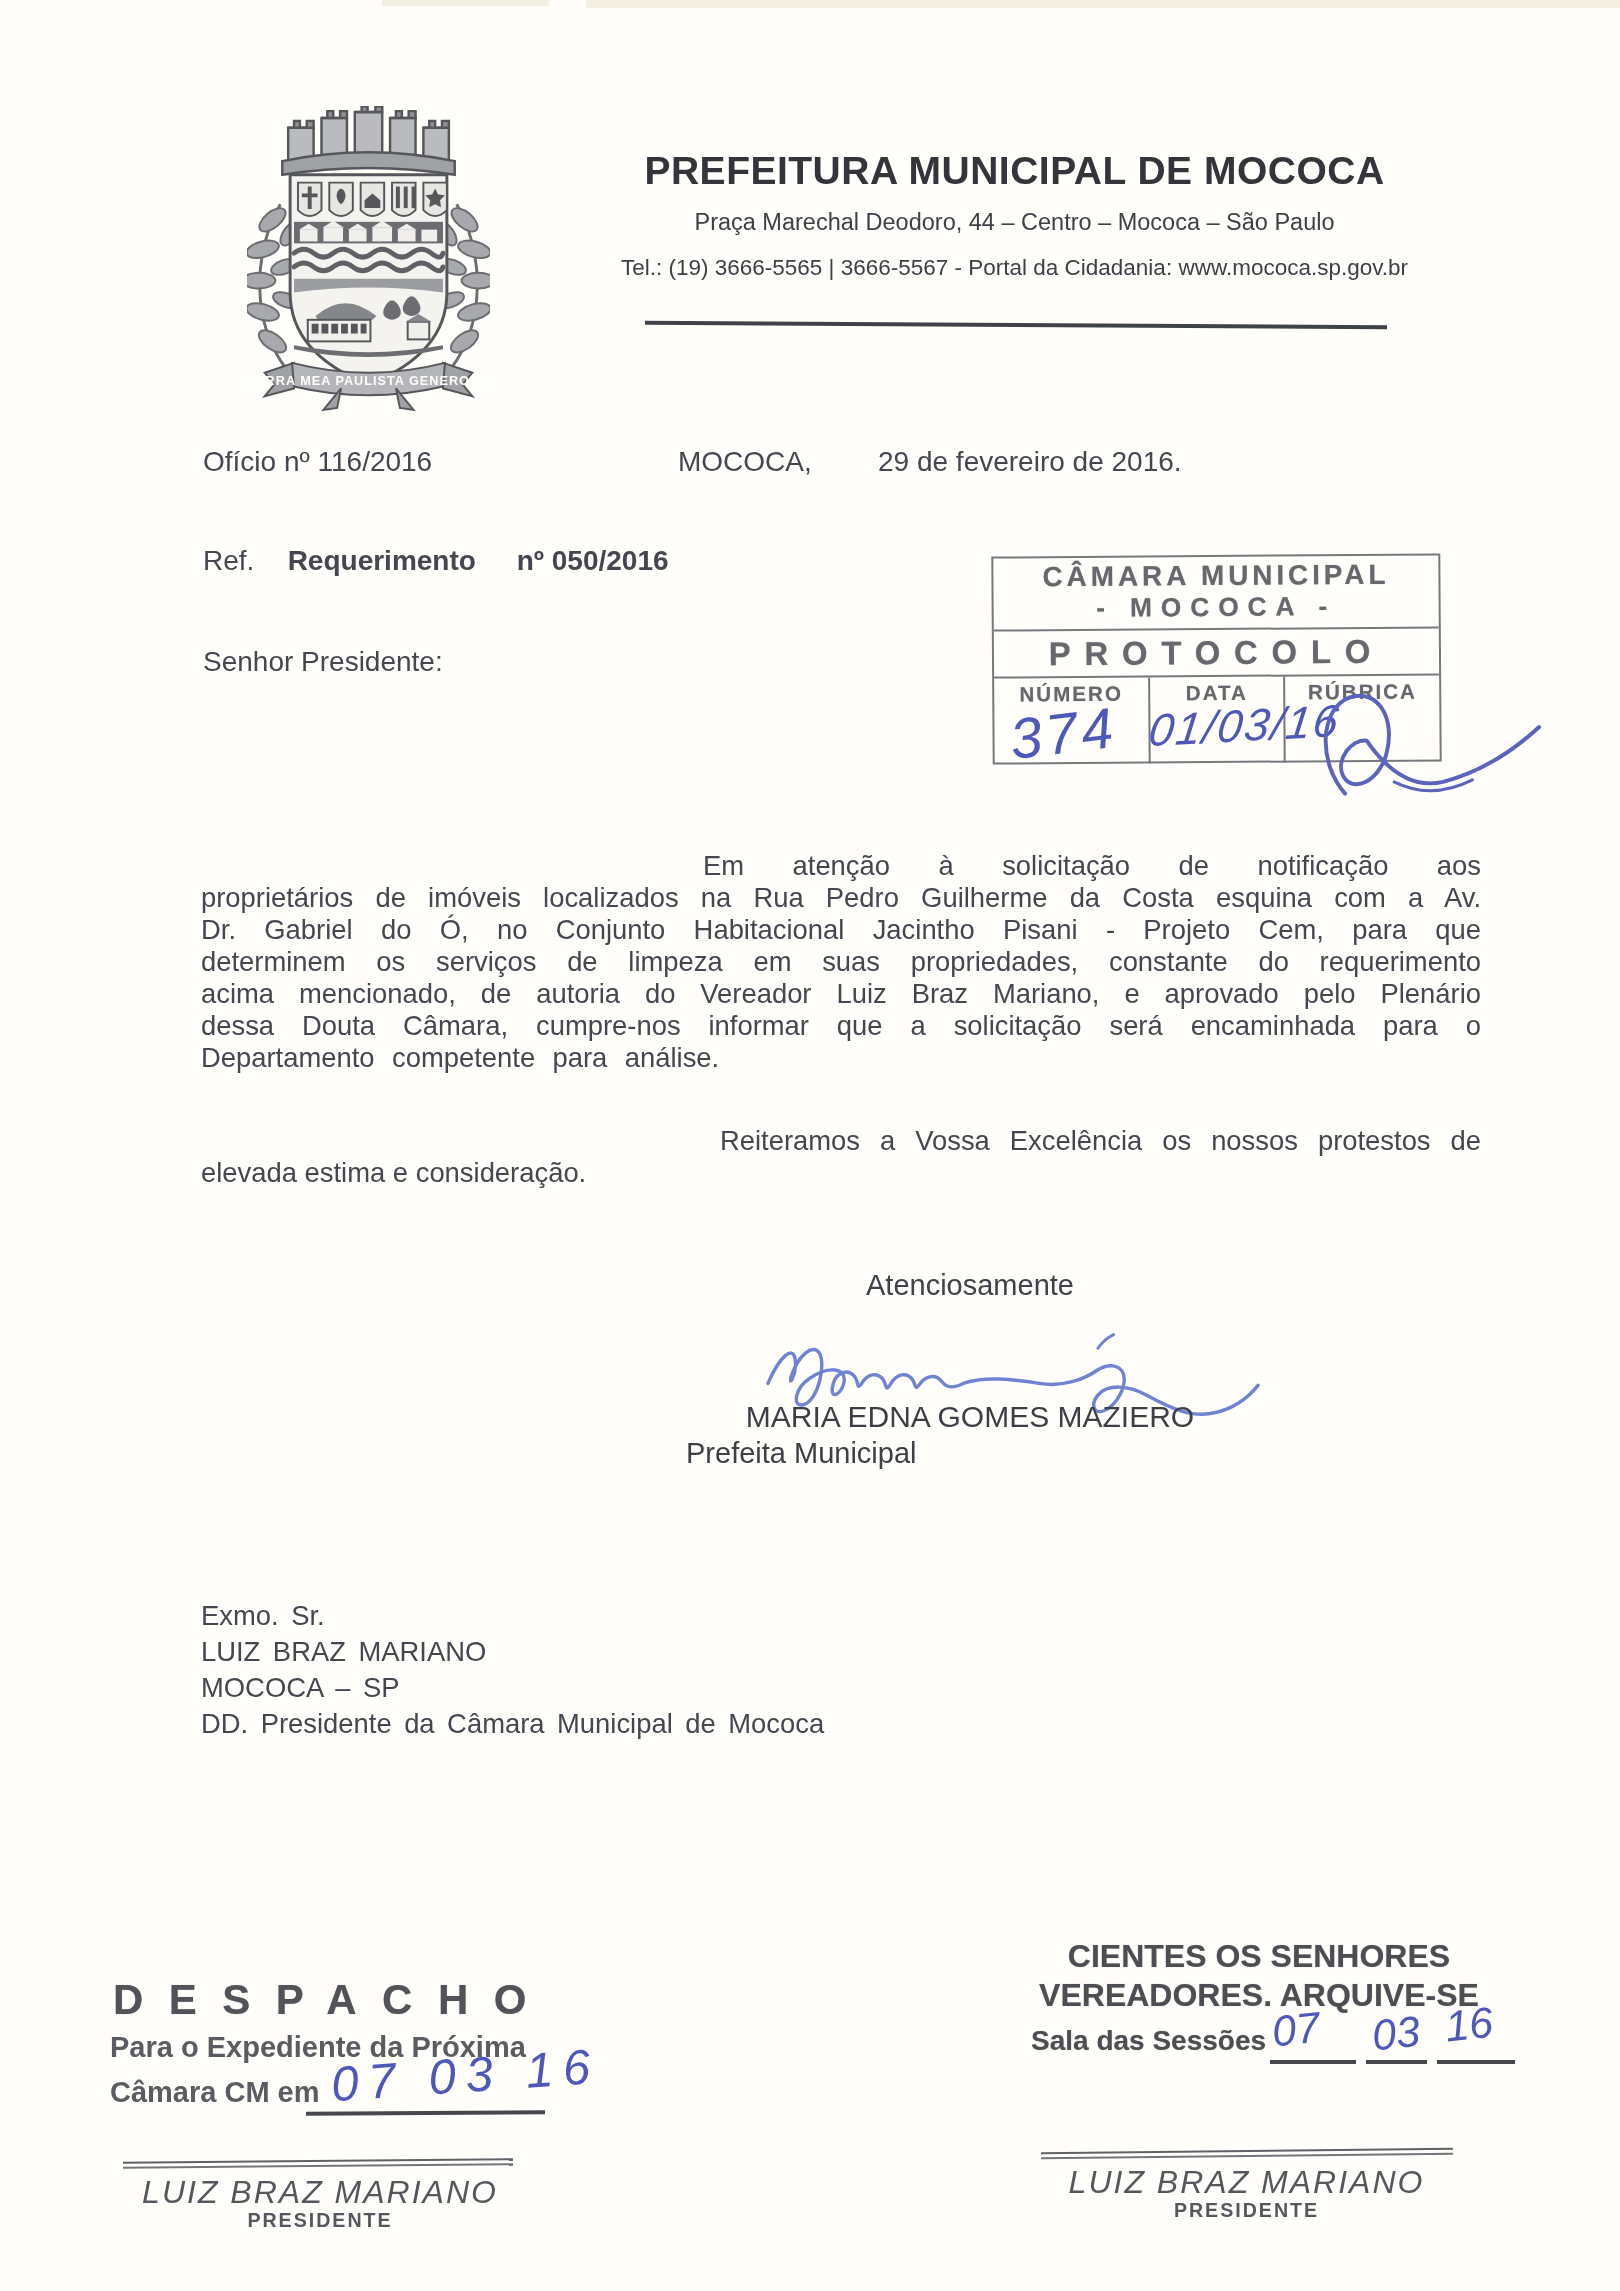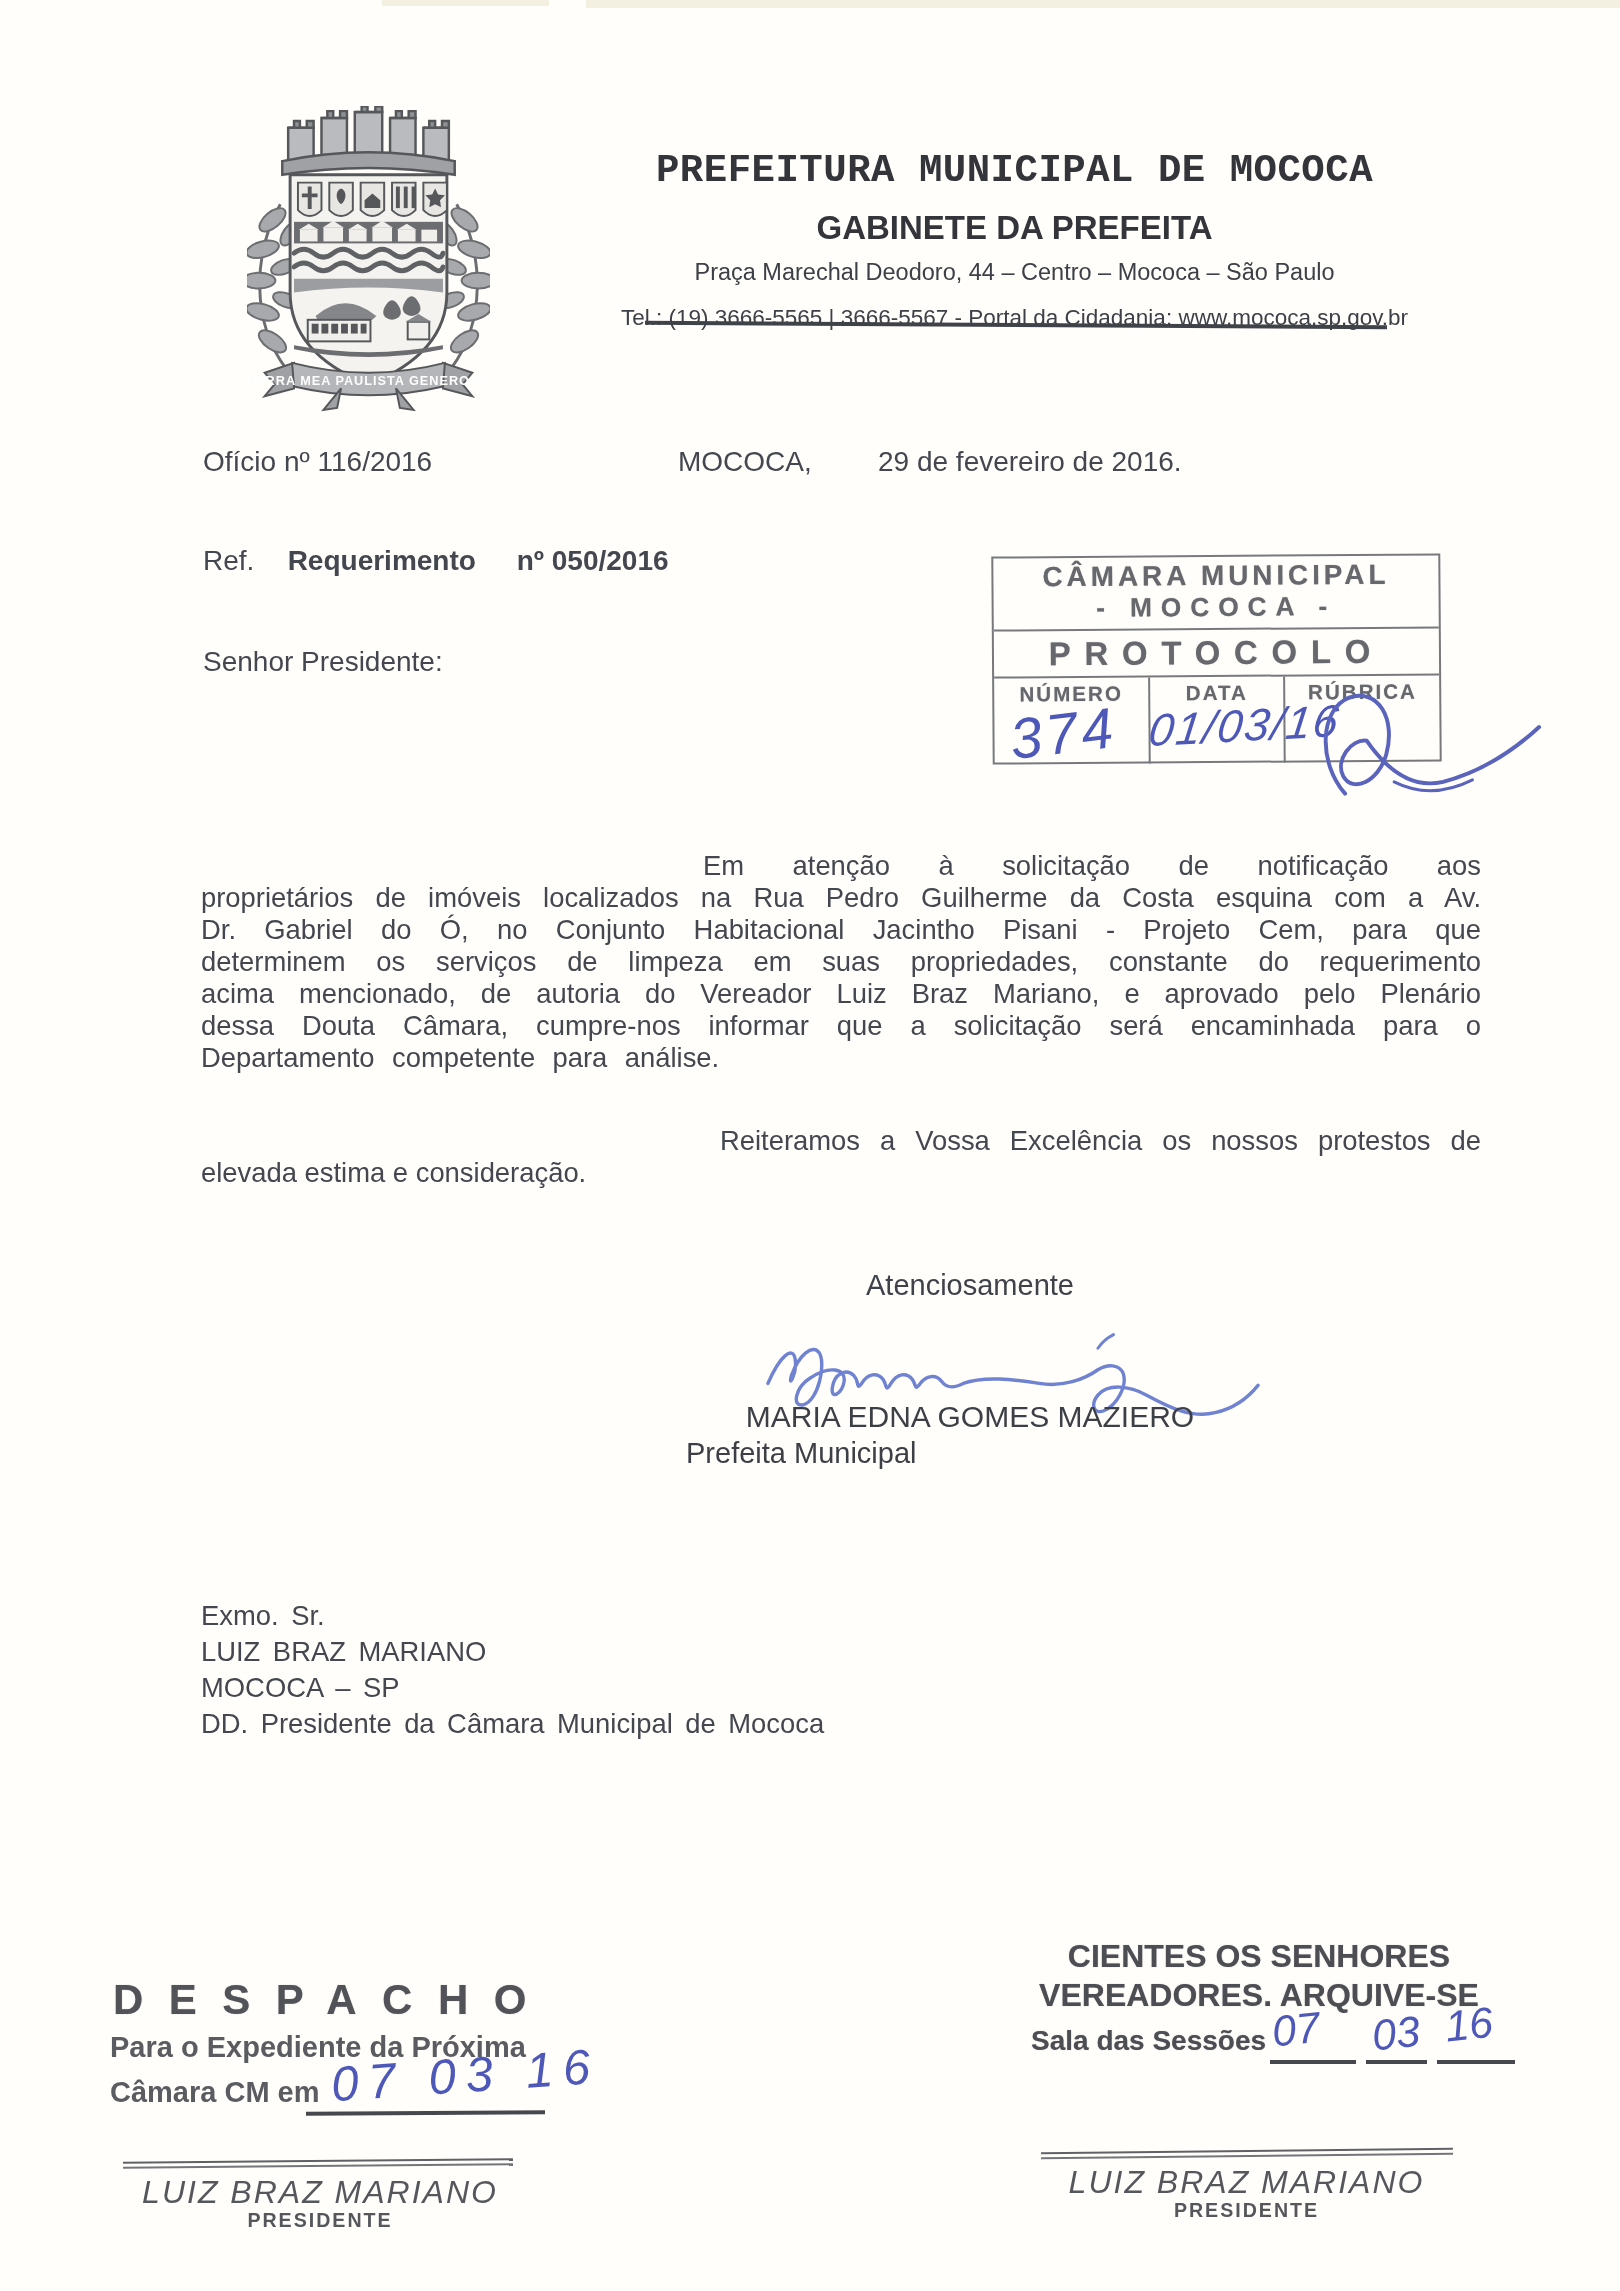--- a/index.html
+++ b/index.html
@@ -7,21 +7,21 @@
     position:relative; width:1620px; height:2292px; margin:0 auto;
     background:#fffefa; overflow:hidden;
     font-family:"Liberation Sans", sans-serif;
     color:var(--text_dark,#42454d);
   }
   .abs { position:absolute; }
   .artifact { background:#efe9d8; opacity:.75; }
 
   
   .header-block { left:606px; top:149px; width:817px; text-align:center; }
-  .org   { font-weight:bold; font-size:39px; letter-spacing:0.5px; color:#33353b; margin-bottom:15.7px;font-family:Liberation Mono, monospace; }
+  .org   { font-weight:bold; font-size:39px; letter-spacing:0.5px; color:#33353b; margin-bottom:15.7px; }
   .office{ font-weight:bold; font-size:33px; color:#33353b; margin-bottom:12.7px; }
   .addr  { font-size:23.5px; color:#3d4047; margin-bottom:19px; }
   .tel   { font-size:22.5px; color:#3d4047; }
   .rule  { left:645px; top:323px; width:742px; height:3.9px; background:#3f4248; transform:rotate(.35deg); }
 
   
   .doc-text { font-size:28px; color:#44474f; }
   .bold { font-weight:bold; }
 
   
@@ -198,21 +198,20 @@
         <path d="M46 262 q78 20 156 0 l-2 24 q-76 18 -152 0 z" fill="#b4b6ba" stroke="#55575b" stroke-width="2"></path>
         <path d="M96 288 l-18 22 l14 -2 z" fill="#9fa1a5" stroke="#55575b" stroke-width="2"></path>
         <path d="M152 288 l18 22 l-14 -2 z" fill="#9fa1a5" stroke="#55575b" stroke-width="2"></path>
         <text x="124" y="285" text-anchor="middle" font-size="13" font-weight="bold" fill="#fdfdfb" letter-spacing="1">TERRA MEA PAULISTA GENEROSA</text>
       </g>
     </svg>
   </div>
 
   <div class="abs header-block">
     <div class="org">PREFEITURA MUNICIPAL DE MOCOCA</div>
-    <div class="office">GABINETE DA PREFEITA</div>
     <div class="addr">Praça Marechal Deodoro, 44 – Centro – Mococa – São Paulo</div>
     <div class="tel">Tel.: (19) 3666-5565 | 3666-5567 - Portal da Cidadania: www.mococa.sp.gov.br</div>
   </div>
   <div class="abs rule"></div>
 
   <div class="abs doc-text" style="left:203px;top:446px;">Ofício  nº  116/2016</div>
   <div class="abs doc-text" style="left:678px;top:446px;">MOCOCA,</div>
   <div class="abs doc-text" style="left:878px;top:446px;">29 de  fevereiro de 2016.</div>
 
   <div class="abs doc-text" style="left:203px;top:545px;">

